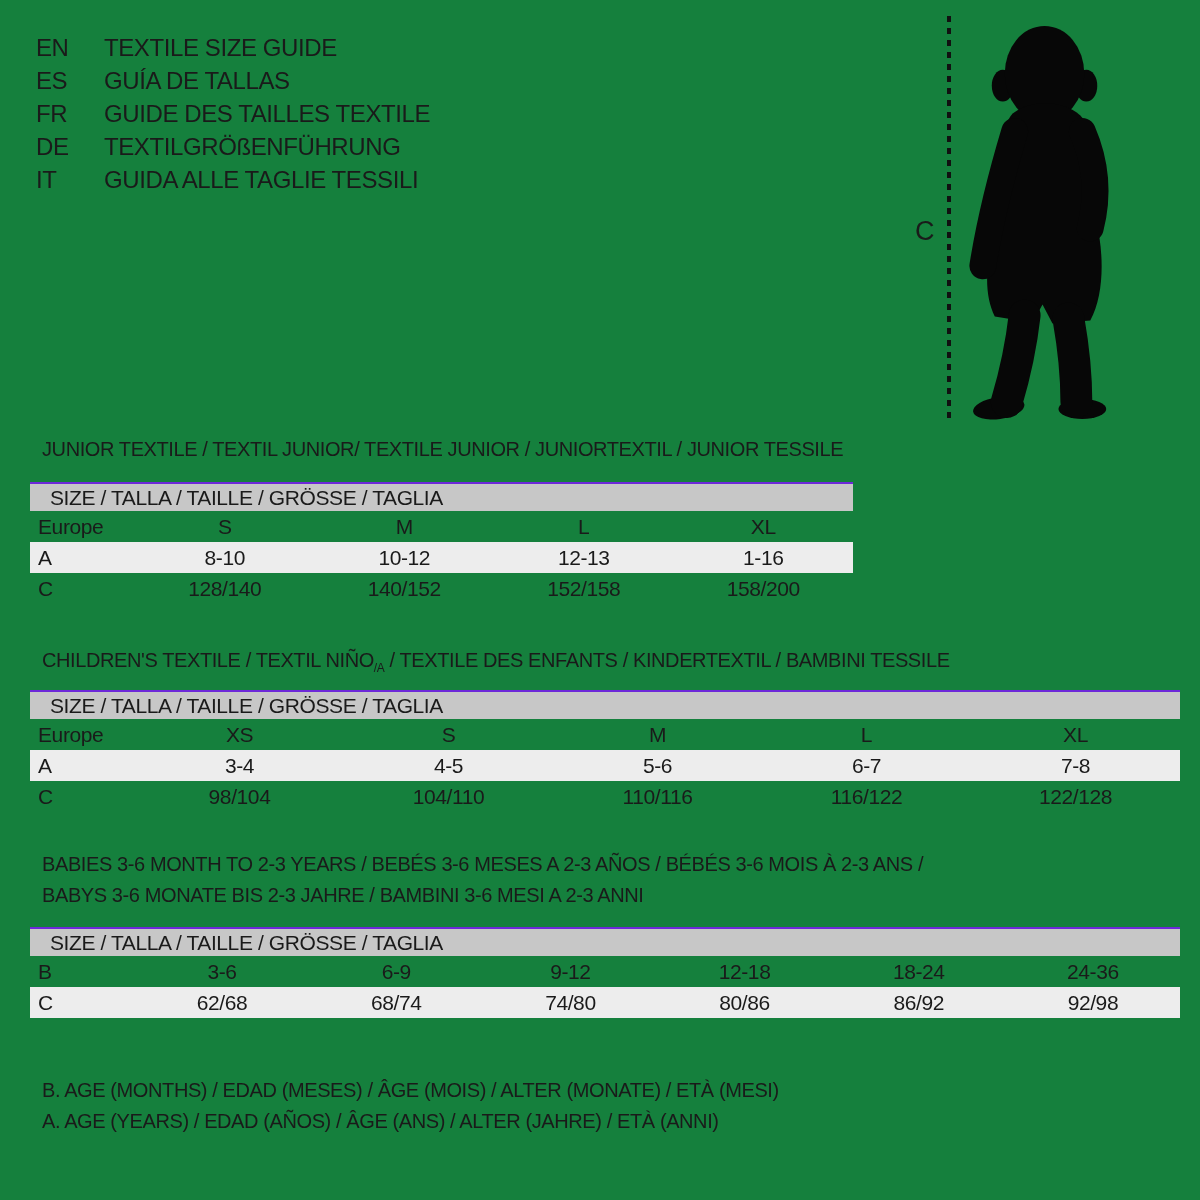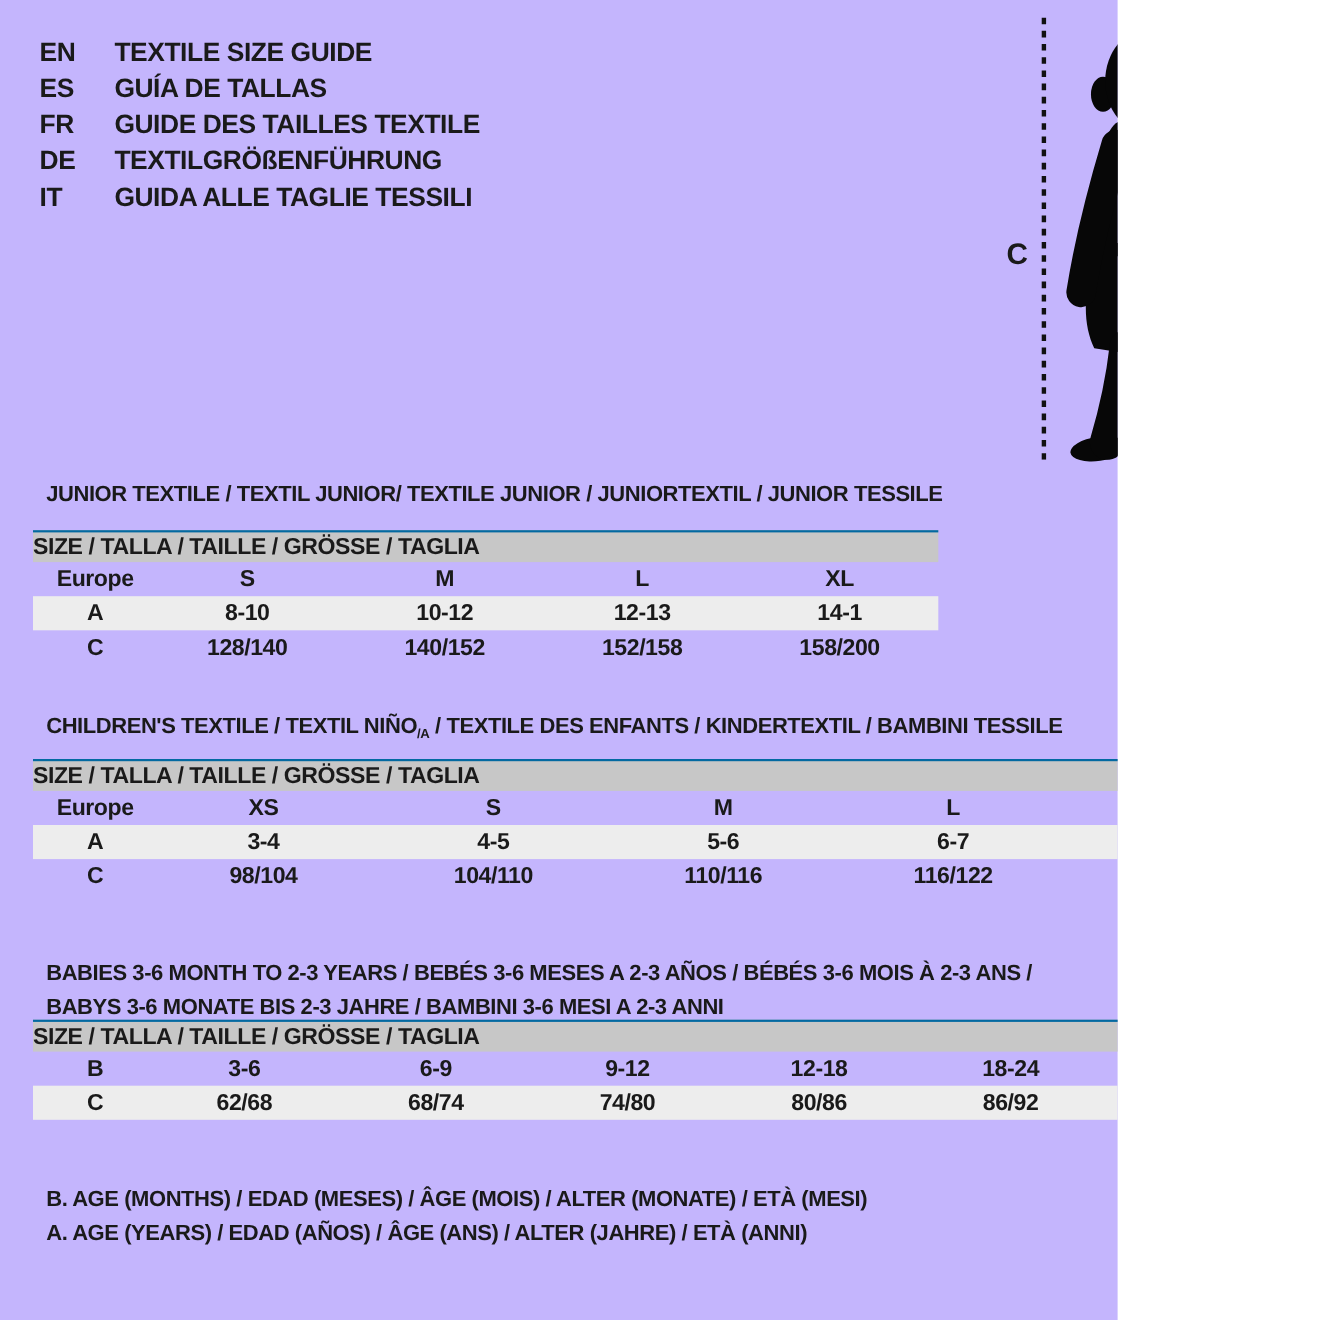--- a/index.html
+++ b/index.html
@@ -1,23 +1,23 @@
 <!DOCTYPE html>
 <html><head>
 <meta charset="utf-8">
 <style>
   html,body { margin:0; padding:0; }
   .page {
     position: relative;
-    width: 1016px;
+    width: 1200px;
     height: 1200px;
-    background: #c4b5fd;
+    background: #15803d;
     color: #1a1a1a;
     font-family: "Liberation Sans", sans-serif;
-    font-weight: 700;
+    font-weight: 400;
     overflow: hidden;
   }
 
   
   .lang-block {
     position: absolute;
     left: 36px; top: 36px;
     display: grid;
     grid-template-columns: 68px auto;
     row-gap: 10px;
@@ -47,49 +47,49 @@
   .section-title {
     position: absolute;
     left: 42px;
     font-size: 20px;
     letter-spacing: -0.4px;
     white-space: nowrap;
   }
   .section-title sub { font-size: 12px; }
   #junior-title   { top: 438px; }
   #children-title { top: 649px; }
-  #babies-title   { top: 870px; line-height: 31px; }
+  #babies-title   { top: 849px; line-height: 31px; }
 
   .size-table { position: absolute; left: 30px; }
   #junior-table   { top: 482px; width: 823px; }
   #children-table { top: 690px; width: 1150px; }
   #babies-table   { top: 927px; width: 1150px; }
 
   .size-band {
     height: 27px;
     background: #c7c7c7;
-    border-top: 2px solid #0369a1;
+    border-top: 2px solid #6d28d9;
     display: flex;
     align-items: center;
-    padding-left: 0;
+    padding-left: 20px;
     font-size: 21px;
     letter-spacing: -0.4px;
   }
   .trow {
     display: grid;
     height: 31px;
     align-items: center;
     font-size: 21px;
     letter-spacing: -0.4px;
   }
   .cols5 { grid-template-columns: 105px repeat(4, 1fr); }
   .cols6 { grid-template-columns: 105px repeat(5, 1fr); }
   .cols7 { grid-template-columns: 105px repeat(6, 1fr); }
   .trow.shade { background: #ededed; }
-  .rlabel { padding-left: 8px; text-align: center; }
+  .rlabel { padding-left: 8px; text-align: left; }
   .cell   { text-align: center; }
 
   
   .legend {
     position: absolute;
     left: 42px; top: 1075px;
     font-size: 20px;
     letter-spacing: -0.4px;
     line-height: 31px;
   }
@@ -142,21 +142,21 @@
       <div class="cell">S</div>
       <div class="cell">M</div>
       <div class="cell">L</div>
       <div class="cell">XL</div>
     </div>
     <div class="trow cols5 shade">
       <div class="rlabel">A</div>
       <div class="cell">8-10</div>
       <div class="cell">10-12</div>
       <div class="cell">12-13</div>
-      <div class="cell">14-1</div>
+      <div class="cell">1-16</div>
     </div>
     <div class="trow cols5">
       <div class="rlabel">C</div>
       <div class="cell">128/140</div>
       <div class="cell">140/152</div>
       <div class="cell">152/158</div>
       <div class="cell">158/200</div>
     </div>
   </div>
 

